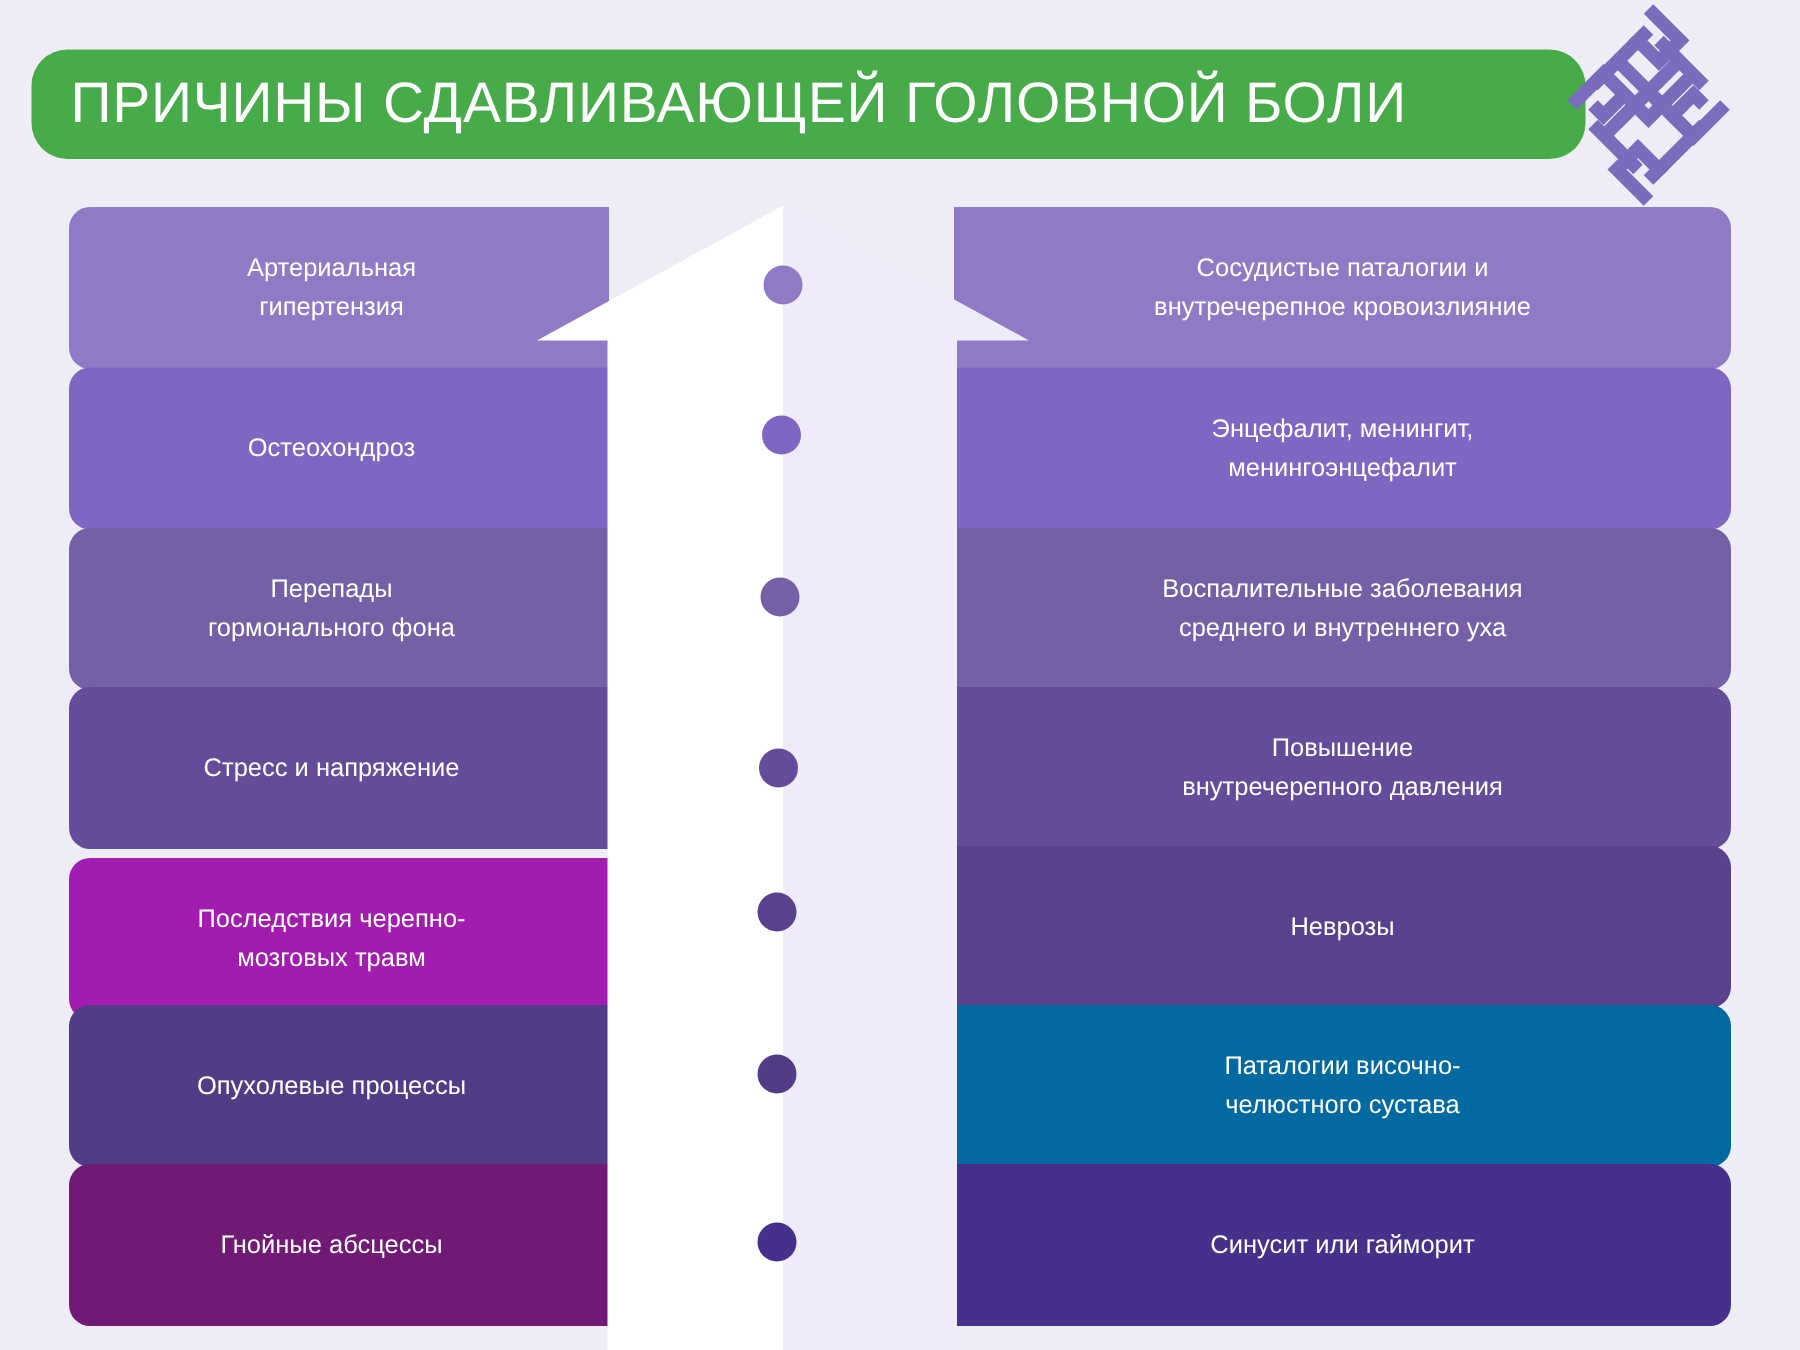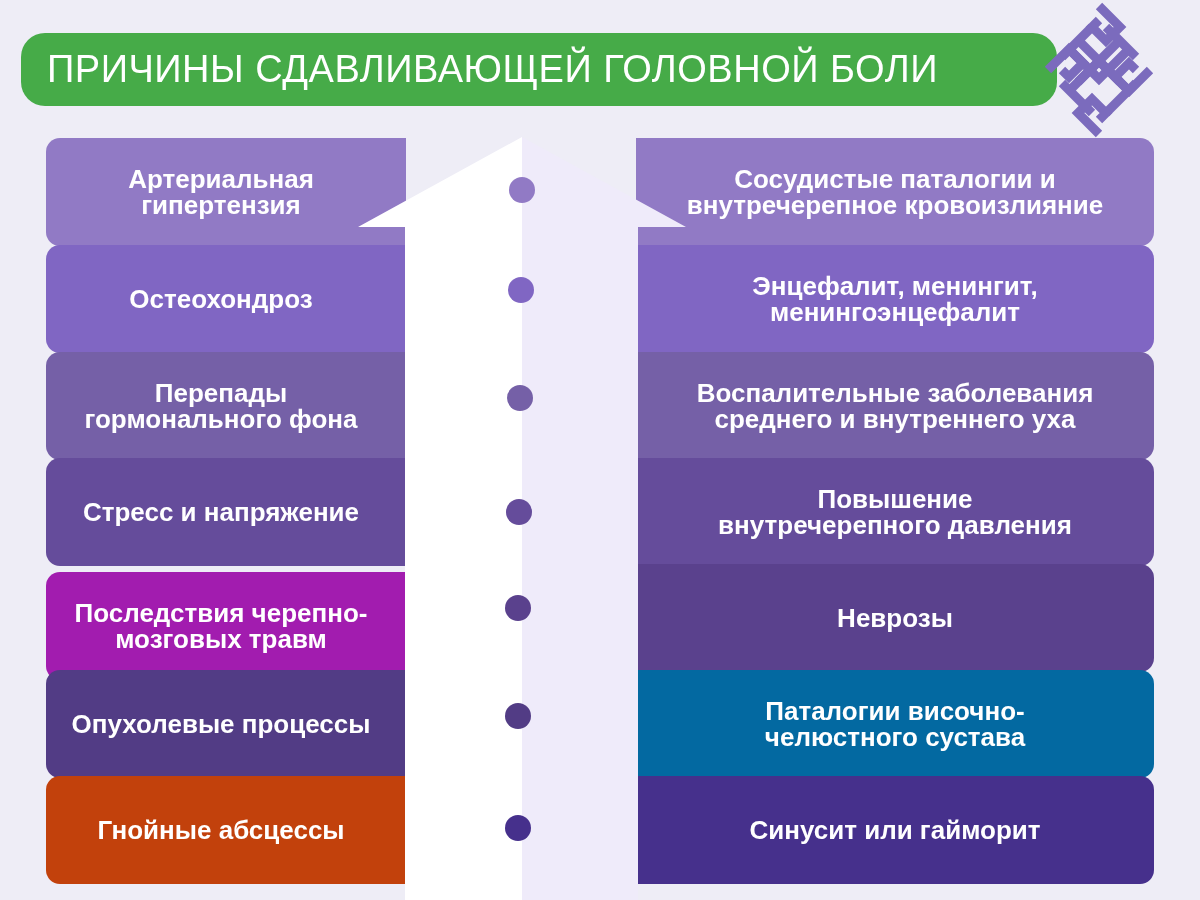--- a/index.html
+++ b/index.html
@@ -10,21 +10,21 @@
     position: absolute; left: 21px; top: 33px; width: 1036px; height: 73px;
     background: #46ab48; border-radius: 24px;
     display: flex; align-items: center; padding-left: 26px;
   }
   .title-text { color: #fff; font-size: 38px; letter-spacing: 0.5px; font-weight: normal; white-space: nowrap; }
 
   .logo { position: absolute; left: 1040px; top: 0px; width: 118px; height: 140px; }
 
   .row {
     position: absolute; height: 108px; display: flex; align-items: center; justify-content: center;
-    text-align: center; color: #fff; font-weight: bold; font-size: 26px; line-height: 26px;
+    text-align: center; color: #fff; font-weight: normal; font-size: 17px; line-height: 26px;
   }
   .row.left { left: 46px; width: 360px; border-radius: 14px 0 0 14px; padding-right: 10px; }
   .row.right { left: 636px; width: 518px; border-radius: 0 14px 14px 0; }
   .row span { white-space: pre-line; display: block; }
 
   .arrow { position: absolute; left: 0; top: 0; width: 1200px; height: 900px; pointer-events: none; }
   .dot { position: absolute; width: 26px; height: 26px; border-radius: 50%; }
 </style>
 </head>
 <body>
@@ -88,21 +88,21 @@
     <div class="row right" style="top: 564px; background: rgb(90, 65, 141);">
       <span>Неврозы</span>
     </div>
     <div class="row left" style="top: 670px; background: rgb(82, 60, 133);">
       <span>Опухолевые процессы</span>
     </div>
     <div class="row right" style="top: 670px; background: #0369a1;">
       <span>Паталогии височно-
 челюстного сустава</span>
     </div>
-    <div class="row left" style="top: 776px; background: #c2410c;">
+    <div class="row left" style="top: 776px; background: #701a75;">
       <span>Гнойные абсцессы</span>
     </div>
     <div class="row right" style="top: 776px; background: rgb(70, 48, 140); text-align: right;">
       <span>Синусит или гайморит</span>
     </div>
   </div>
 
 <svg class="arrow" viewBox="0 0 1200 900">
   <polygon points="522,137 358,227 405,227 405,900 522,900" fill="#ffffff"></polygon>
   <polygon points="522,137 686,227 638,227 638,900 522,900" fill="#efebfa"></polygon>

